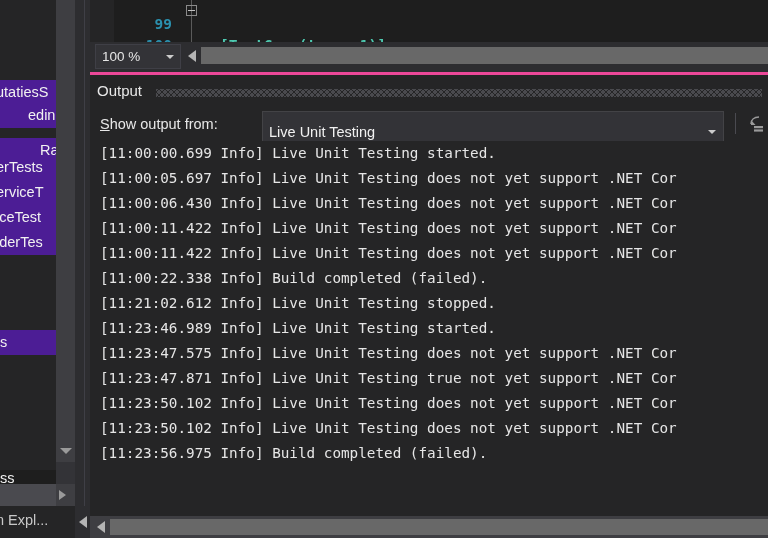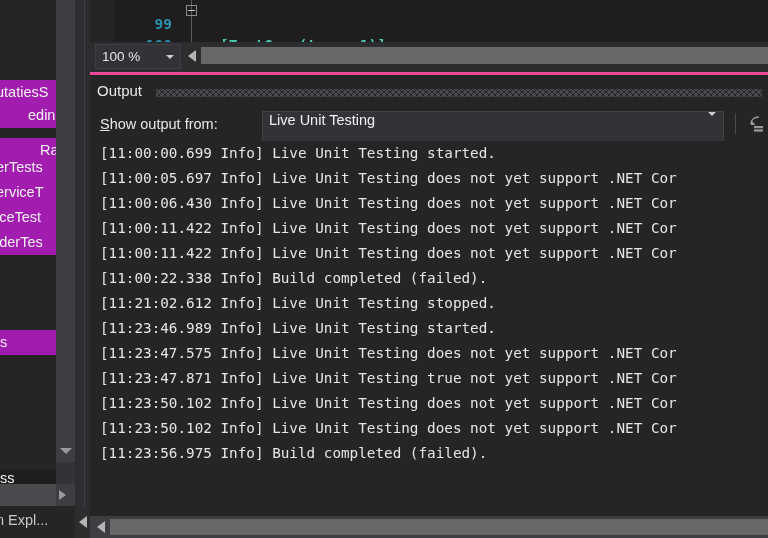--- a/index.html
+++ b/index.html
@@ -50,21 +50,21 @@
   .tree-item {
     position: absolute;
     left: 0;
     width: 56px;
     height: 25px;
     line-height: 25px;
     font-size: 14.5px;
     color: #f1f1f1;
     white-space: nowrap;
     overflow: hidden;
-    background: #a21caf;
+    background: #4c1d95;
     padding-left: 0;
     box-sizing: border-box;
   }
   .tree-item span { position: relative; left: -4px; }
 
   
   .le-vscroll {
     position: absolute;
     left: 56px; top: 0;
     width: 19px; height: 484px;
@@ -329,21 +329,21 @@
     text-decoration: underline;
   }
   .output-combo {
     position: absolute;
     left: 172px; top: 4px;
     width: 462px; height: 42px;
     background: #333337;
     border: 1px solid #434346;
     box-sizing: border-box;
     display: flex;
-    align-items: flex-start;
+    align-items: center;
   }
   .output-combo .ovalue {
     flex: 1;
     padding-left: 6px;
     font-size: 14.5px;
     color: #f1f1f1;
     white-space: nowrap;
     overflow: hidden;
   }
   .output-combo .ocaret {

